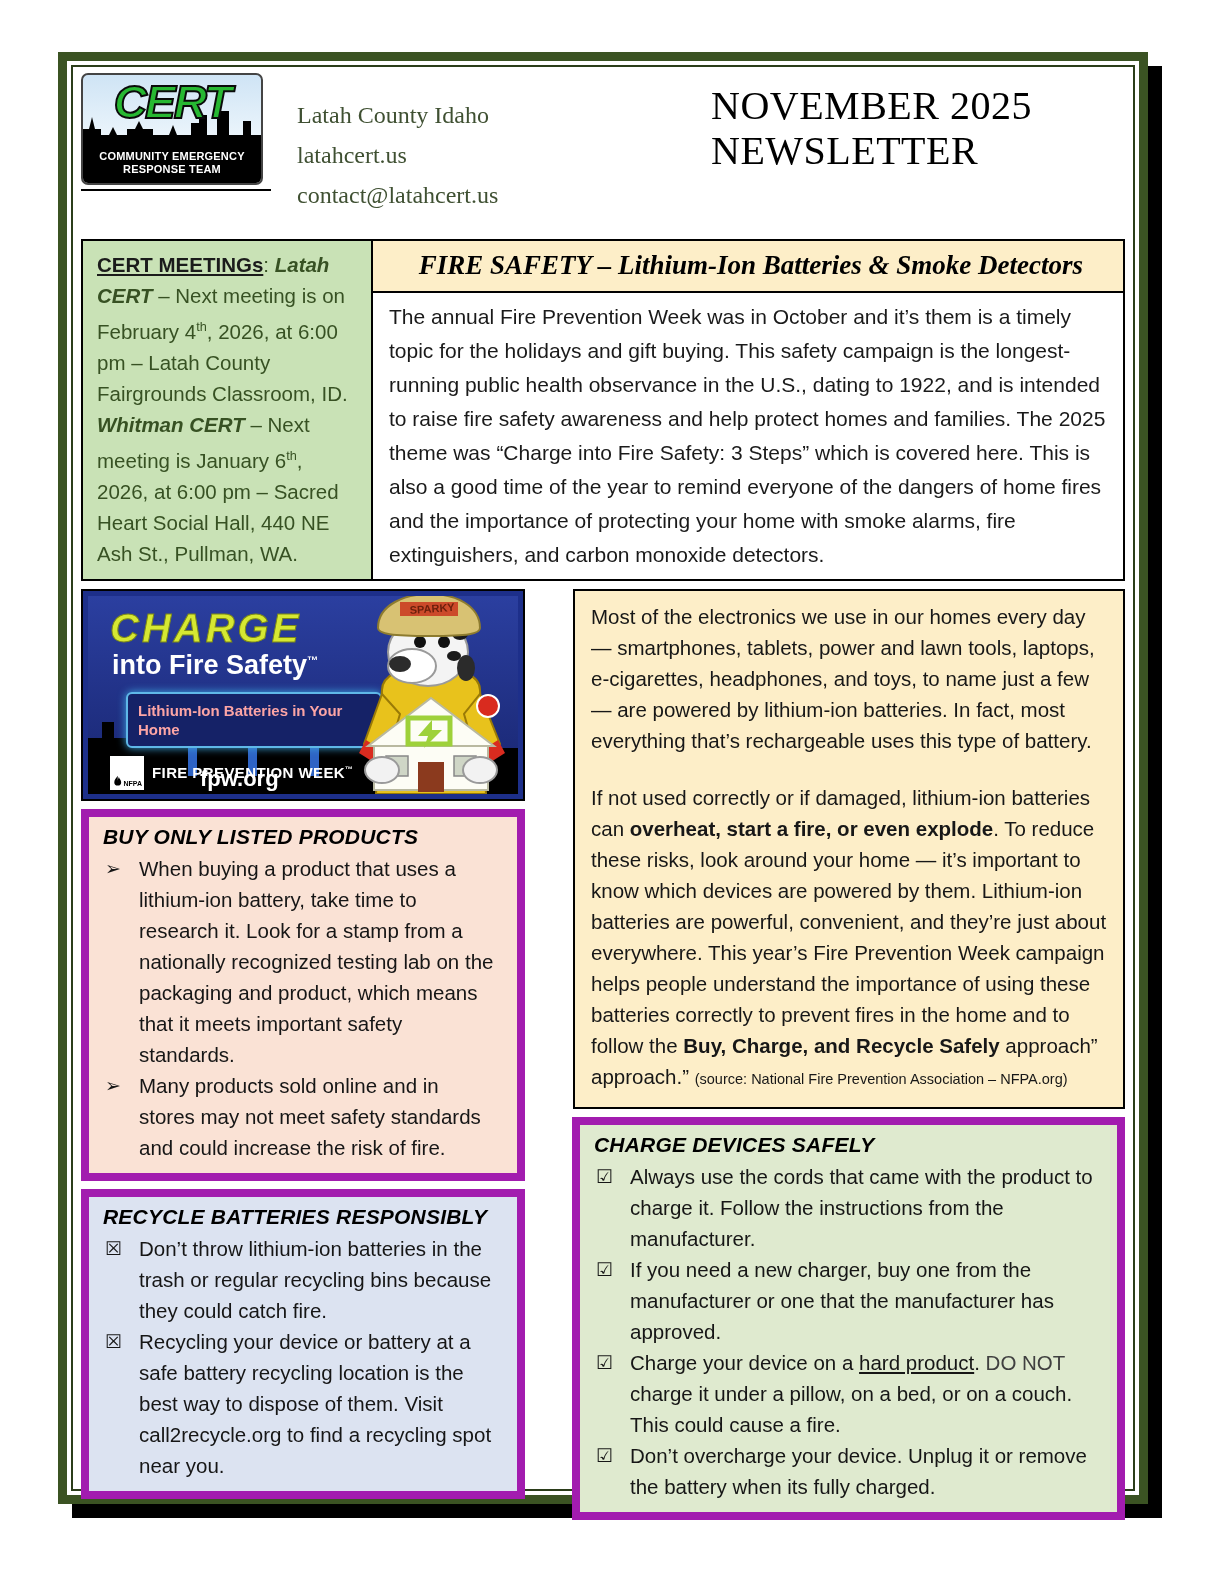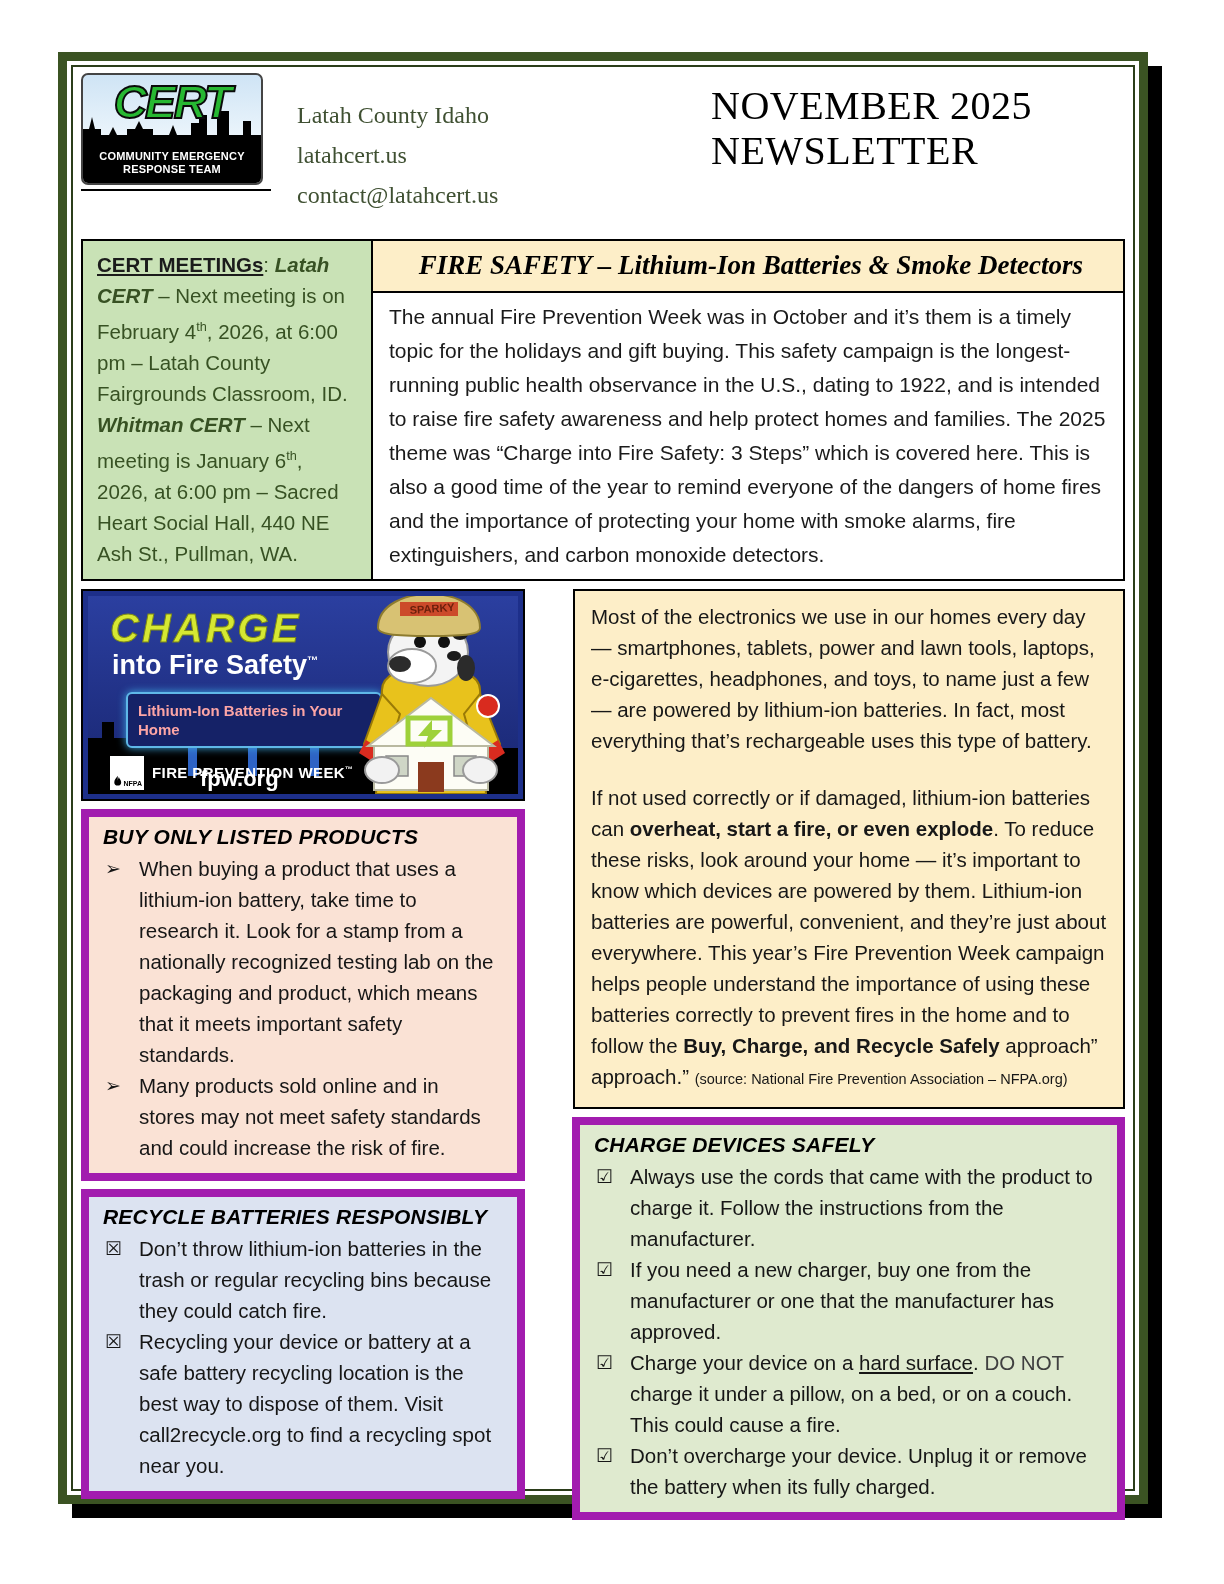--- a/index.html
+++ b/index.html
@@ -403,21 +403,21 @@
           <li>
             <span class="bullet">☑</span>
             <span class="li-txt">Always use the cords that came with the product to charge it. Follow the instructions from the manufacturer.</span>
           </li>
           <li>
             <span class="bullet">☑</span>
             <span class="li-txt">If you need a new charger, buy one from the manufacturer or one that the manufacturer has approved.</span>
           </li>
           <li>
             <span class="bullet">☑</span>
-            <span class="li-txt"><span>Charge your device on a </span><u>hard surface</u><span>. </span><span class="red">DO NOT</span><span> charge it under a pillow, on a bed, or on a couch. This could cause a fire.</span></span>
+            <span class="li-txt"><span>Charge your device on a </span><u>hard product</u><span>. </span><span class="red">DO NOT</span><span> charge it under a pillow, on a bed, or on a couch. This could cause a fire.</span></span>
           </li>
           <li>
             <span class="bullet">☑</span>
             <span class="li-txt">Don’t overcharge your device. Unplug it or remove the battery when its fully charged.</span>
           </li>
         </ul>
       </div>
     </div>
   </div>
 

